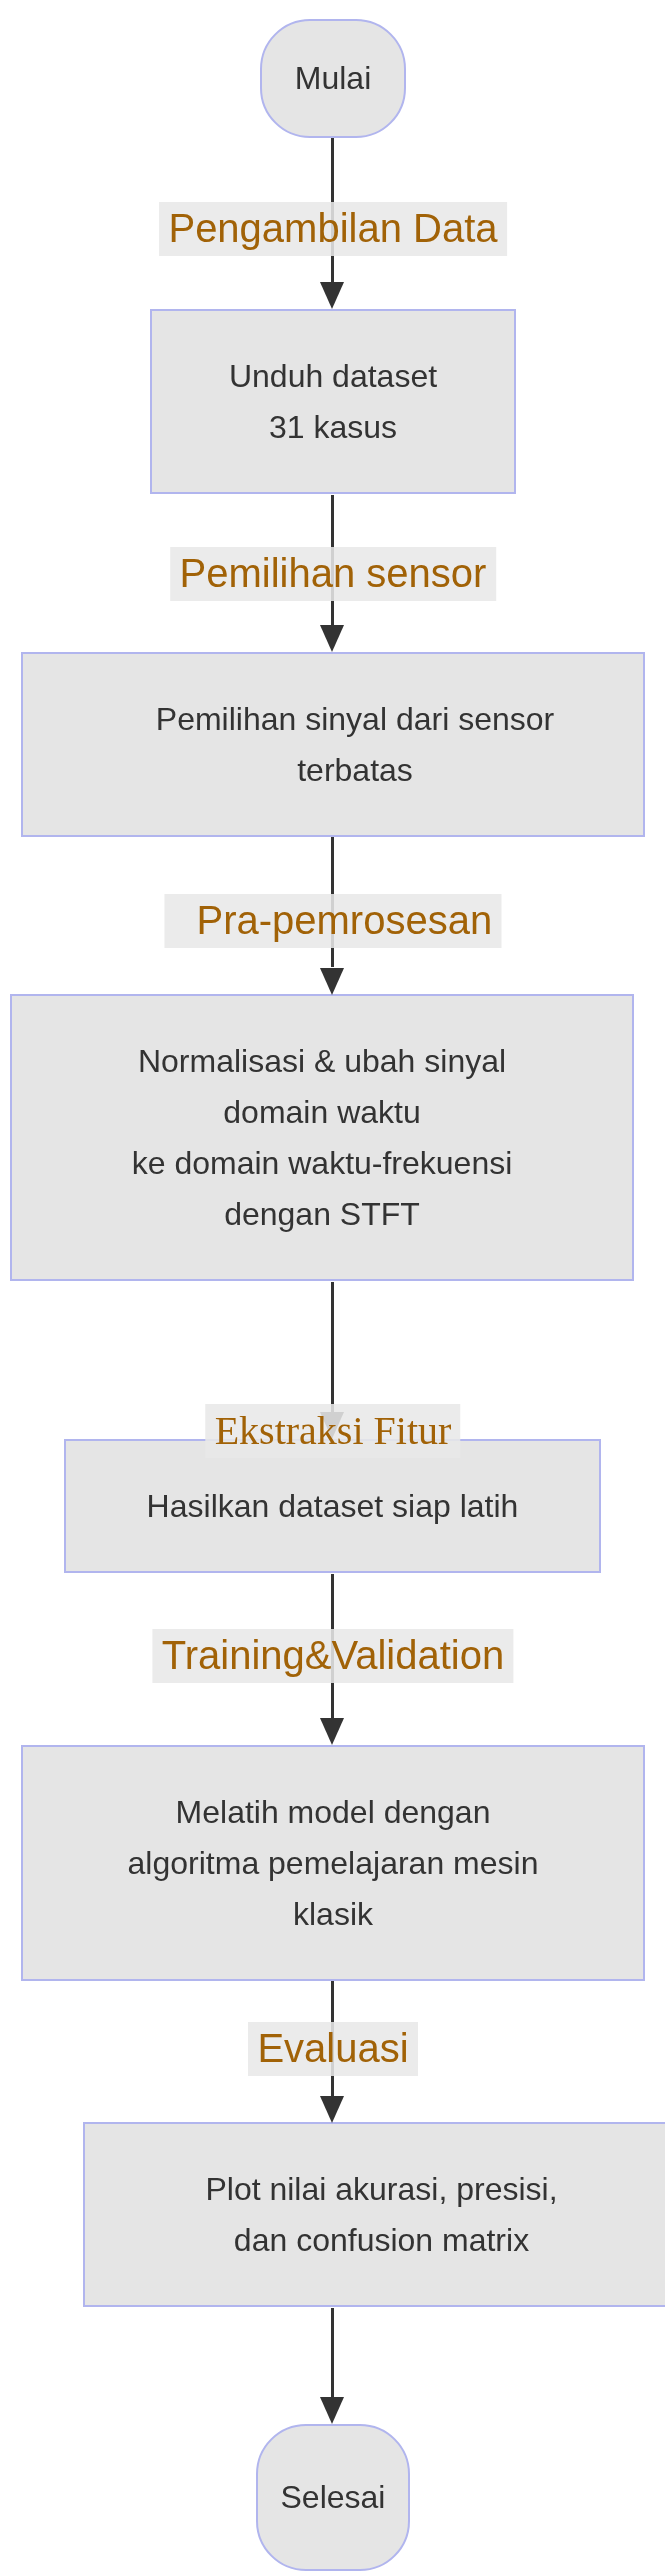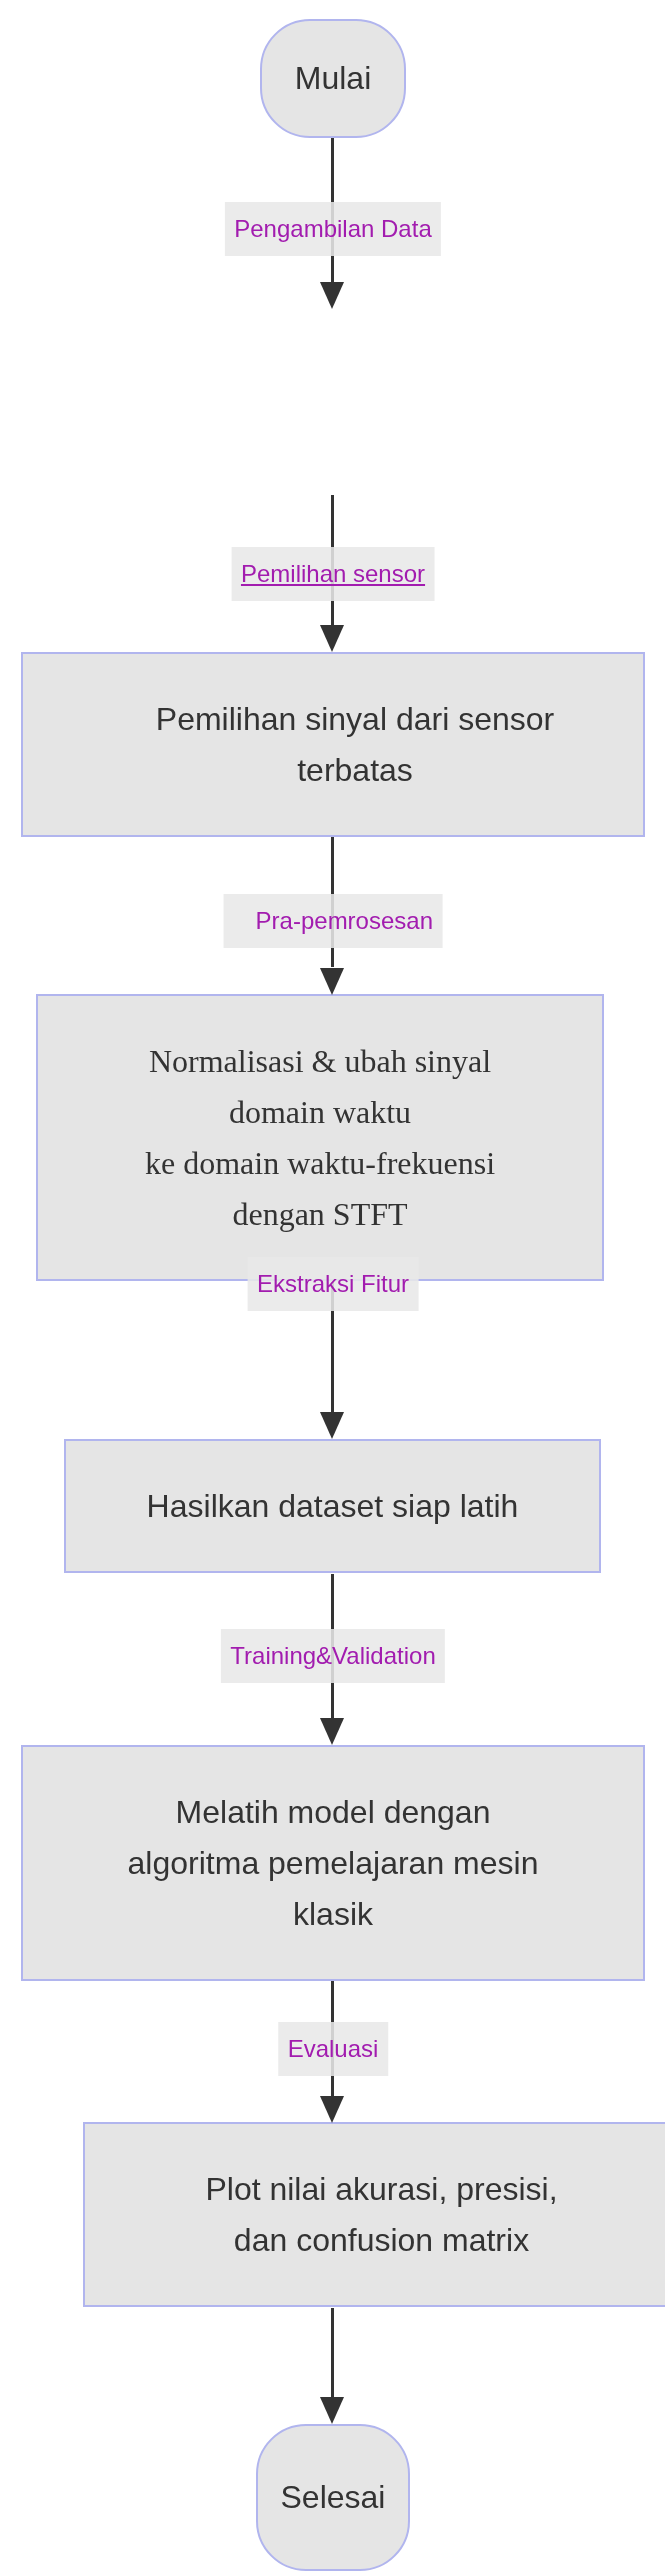--- a/index.html
+++ b/index.html
@@ -41,43 +41,47 @@
     border-left: 12.7px solid transparent;
     border-right: 12.7px solid transparent;
     border-top: 27px solid #333333;
   }
   .edge-label {
     position: absolute;
     left: 333px;
     transform: translateX(-50%);
     background: rgba(232,232,232,0.87);
     padding: 5.4px 9.4px;
-    font-size: 24px;
+    font-size: 40px;
     line-height: 43px;
     white-space: nowrap;
-    color: #a21caf;
+    color: #a16207;
     text-align: center;
   }
 </style>
 </head>
 <body>
 
 <div class="canvas">
 
   <div class="node stadium" style="left:260px; top:19px; width:146px; height:119px;">
       <div>Mulai</div>
     </div>
 
+  <div class="node" style="left:150px; top:309px; width:366px; height:185px;">
+      <div>Unduh dataset</div>
+      <div>31 kasus</div>
+    </div>
 
   <div class="node" style="left:21px; top:652px; width:624px; height:185px;padding-left:44px;">
       <div>Pemilihan sinyal dari sensor</div>
       <div>terbatas</div>
     </div>
 
-  <div class="node" style="left:36px; top:994px; width:568px; height:287px;font-family:Liberation Serif, serif;">
+  <div class="node" style="left:10px; top:994px; width:624px; height:287px;">
       <div>Normalisasi &amp; ubah sinyal</div>
       <div>domain waktu</div>
       <div>ke domain waktu-frekuensi</div>
       <div>dengan STFT</div>
     </div>
 
   <div class="node" style="left:64px; top:1439px; width:537px; height:134px;">
       <div>Hasilkan dataset siap latih</div>
     </div>
 
@@ -95,29 +99,29 @@
   <div class="node stadium" style="left:256px; top:2424px; width:154px; height:147px;">
       <div>Selesai</div>
     </div>
 
   <div class="edge-line" style="top:138px; height:144px;"></div>
   <div class="edge-head" style="top:282px;"></div>
   <div class="edge-label" style="top:202px;">Pengambilan Data</div>
 
   <div class="edge-line" style="top:495px; height:131px;"></div>
   <div class="edge-head" style="top:625px;"></div>
-  <div class="edge-label" style="top:547px;text-decoration:underline;">Pemilihan sensor</div>
+  <div class="edge-label" style="top:547px;">Pemilihan sensor</div>
 
   <div class="edge-line" style="top:837px; height:130px;"></div>
   <div class="edge-head" style="top:968px;"></div>
   <div class="edge-label" style="top:894px;padding-left:32px;">Pra-pemrosesan</div>
 
   <div class="edge-line" style="top:1282px; height:131px;"></div>
   <div class="edge-head" style="top:1412px;"></div>
-  <div class="edge-label" style="top:1257px;">Ekstraksi Fitur</div>
+  <div class="edge-label" style="top:1404px;font-family:Liberation Serif, serif;">Ekstraksi Fitur</div>
 
   <div class="edge-line" style="top:1574px; height:144px;"></div>
   <div class="edge-head" style="top:1718px;"></div>
   <div class="edge-label" style="top:1629px;">Training&amp;Validation</div>
 
   <div class="edge-line" style="top:1981px; height:115px;"></div>
   <div class="edge-head" style="top:2096px;"></div>
   <div class="edge-label" style="top:2022px;">Evaluasi</div>
 
   <div class="edge-line" style="top:2308px; height:89px;"></div>

